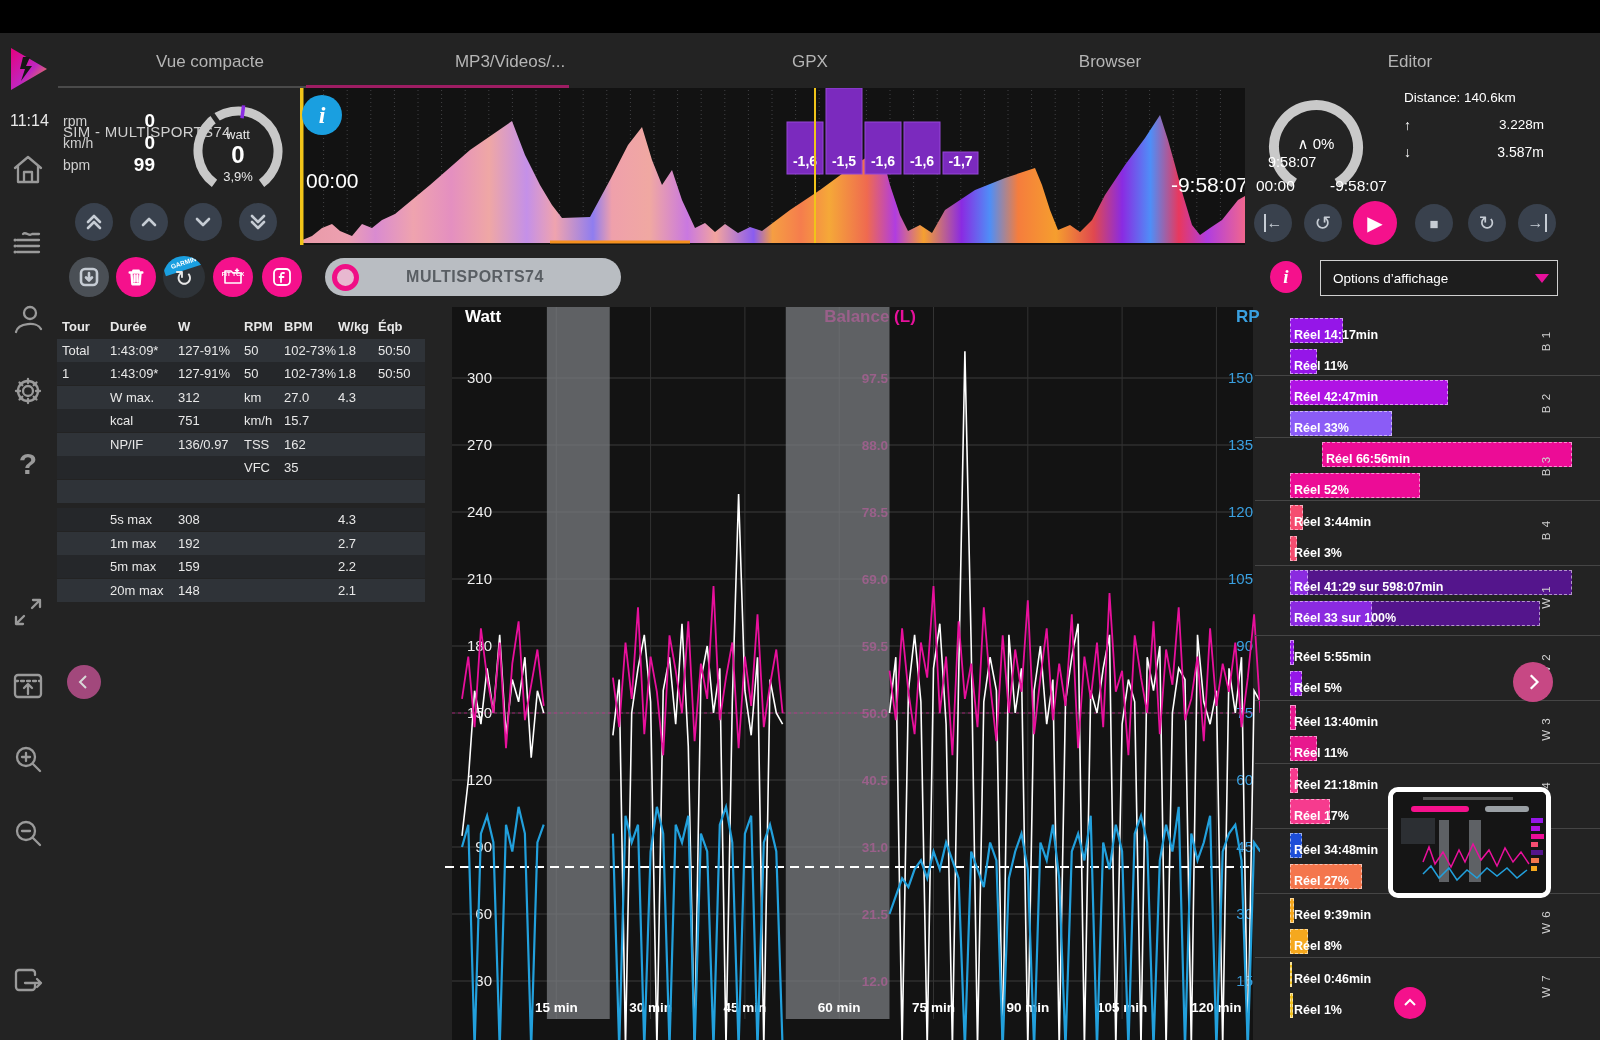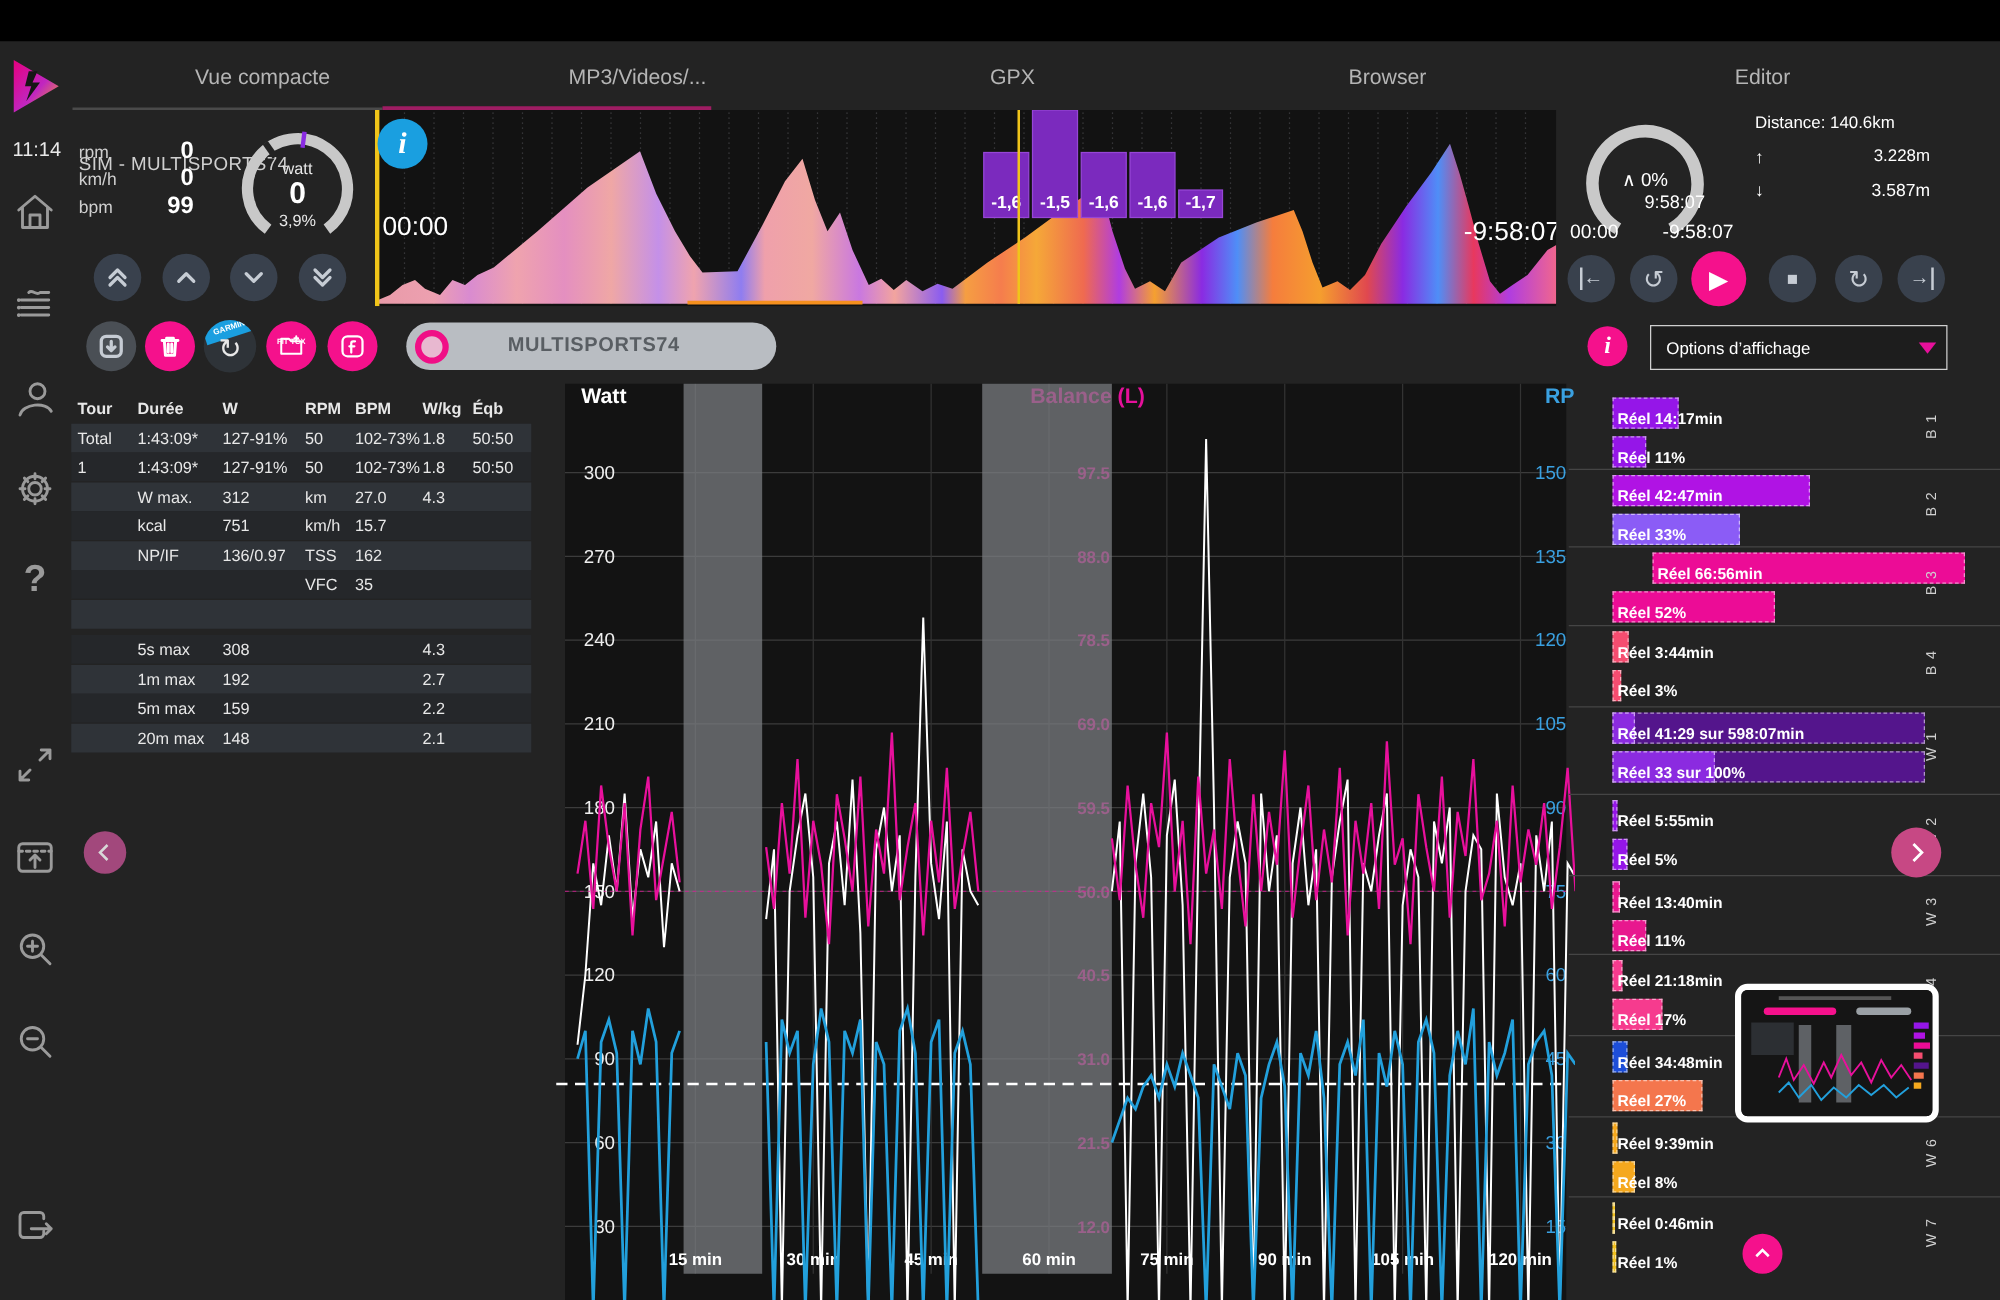--- a/index.html
+++ b/index.html
@@ -312,21 +312,21 @@
     <text x="306" y="188" fill="#fff" font-size="21">00:00</text>
     <text x="1248" y="192" fill="#fff" font-size="21" text-anchor="end">-9:58:07</text>
   </svg>
 <div class="abs" style="left:302px;top:95px;width:40px;height:40px;border-radius:50%;background:#1a9fe0;color:#fff;display:flex;align-items:center;justify-content:center;font-family:'Liberation Serif',serif;font-style:italic;font-weight:bold;font-size:24px;">i</div>
 
 <div class="abs" style="left:1268px;top:99px;width:96px;height:96px;">
   <svg width="96" height="96" viewBox="0 0 96 96">
     <circle cx="48" cy="48" r="42" stroke="#c9c9c9" stroke-width="10" fill="none" pathLength="100" stroke-dasharray="83 17" transform="rotate(121 48 48)"></circle>
   </svg>
   <div class="abs" style="left:0;top:36px;width:96px;text-align:center;color:#fff;font-size:15px;">∧ 0%</div>
-  <div class="abs" style="left:0;top:55px;width:96px;text-align:right;color:#fff;font-size:14.5px;">9:58:07</div>
+  <div class="abs" style="left:0;top:55px;width:96px;text-align:left;color:#fff;font-size:14.5px;">9:58:07</div>
 </div>
 <div class="sess-text" style="left:1256px;top:177px;font-size:15.5px;">00:00</div>
 <div class="sess-text" style="left:1330px;top:177px;font-size:15.5px;">-9:58:07</div>
 <div class="sess-text" style="left:1404px;top:90px;font-size:13.5px;">Distance: 140.6km</div>
 <div class="sess-text" style="left:1404px;top:117px;font-size:14px;">↑</div>
 <div class="sess-text" style="left:1404px;top:117px;width:140px;text-align:right;font-size:13.5px;">3.228m</div>
 <div class="sess-text" style="left:1404px;top:144px;font-size:14px;">↓</div>
 <div class="sess-text" style="left:1404px;top:144px;width:140px;text-align:right;font-size:14px;">3.587m</div>
 
 <div class="rbtn" style="left:1254px;top:204px;width:38px;height:38px;font-size:16px;">
@@ -553,21 +553,21 @@
     <div class="seg-group-label" style="top: 459.5px;">B 3</div>
     <div class="seg-sep" style="top: 500px;"></div>
     <div class="seg-bar" style="top: 505px; width: 13px; background: rgb(245, 77, 112);">
       <span class="seg-label">Réel 3:44min</span>
     </div>
     <div class="seg-bar" style="top: 536px; width: 7px; background: rgb(245, 77, 112);">
       <span class="seg-label">Réel 3%</span>
     </div>
     <div class="seg-group-label" style="top: 523.5px;">B 4</div>
     <div class="seg-sep" style="top: 565px;"></div>
-    <div class="seg-bar" style="top: 570px; width: 250px; background: rgb(84, 21, 140);">
+    <div class="seg-bar" style="top: 570px; width: 282px; background: rgb(84, 21, 140);">
       <div class="seg-overlay" style="width: 18px; background: rgb(139, 43, 224);"></div>
       <span class="seg-label">Réel 41:29 sur 598:07min</span>
     </div>
     <div class="seg-bar" style="top: 601px; width: 250px; background: rgb(84, 21, 140);">
       <div class="seg-overlay" style="width: 82px; background: rgb(139, 43, 224);"></div>
       <span class="seg-label">Réel 33 sur 100%</span>
     </div>
     <div class="seg-group-label" style="top: 591px;">W 1</div>
     <div class="seg-sep" style="top: 635px;"></div>
     <div class="seg-bar" style="top: 640px; width: 4px; background: rgb(149, 22, 232);">

